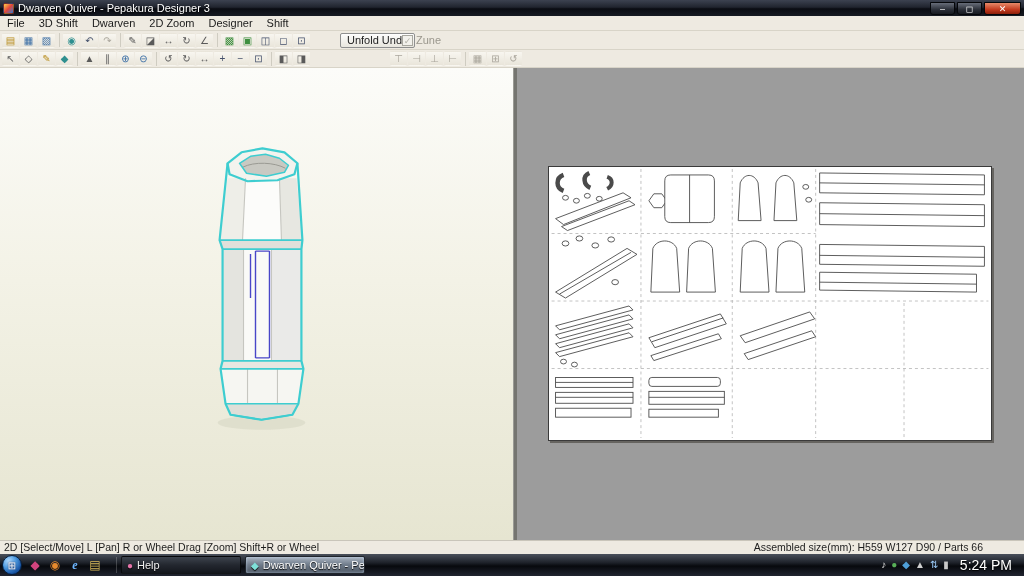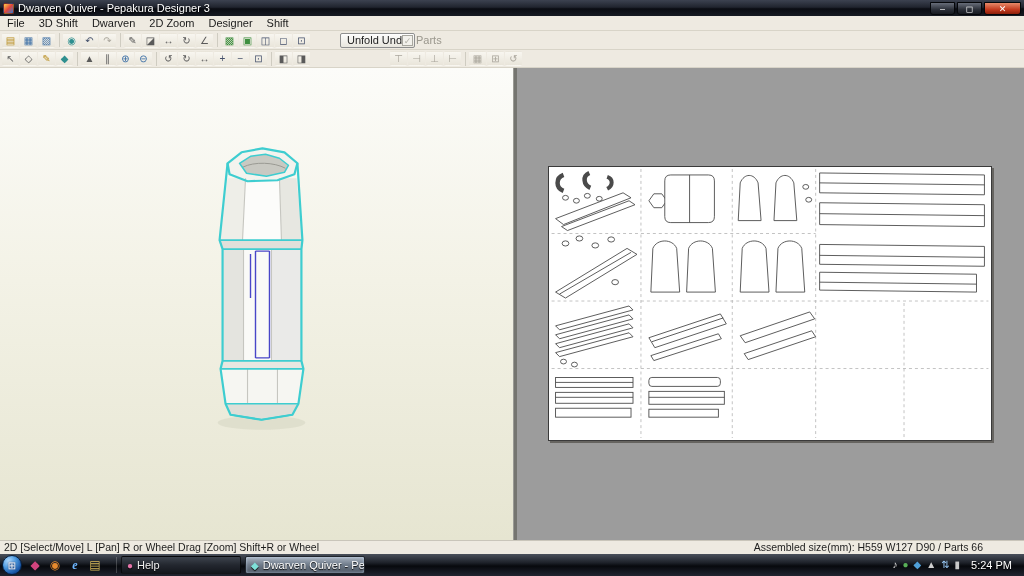--- a/index.html
+++ b/index.html
@@ -72,21 +72,21 @@
   .tsep { width:1px; height:16px; background:#ffffff33; margin:0 4px; }
   .taskbtn { height:18px; width:120px; margin-right:4px; border-radius:2px; display:flex; align-items:center;
     padding:0 5px; gap:4px; font-size:11px; color:#eee; border:1px solid #000000aa;
     background:linear-gradient(180deg,#3d434d,#23272f 50%,#14171d); text-shadow:0 1px 1px #000;
     white-space:nowrap; overflow:hidden; }
   .taskbtn.active { background:linear-gradient(180deg,#aab4c1,#6e7a89 50%,#4e5864); border-color:#20252c;
     box-shadow:0 0 3px #cfe4ffaa inset; color:#fff; }
   .tb-ico { font-size:10px; }
   .tray { margin-left:auto; display:flex; align-items:center; gap:5px; padding-right:4px; }
   .tray-i { font-size:10px; line-height:20px; }
-  .clock { color:#fff; font-size:11px; padding:0 8px 0 6px; text-shadow:0 1px 1px #000; }
+  .clock { color:#fff; font-size:14px; padding:0 8px 0 6px; text-shadow:0 1px 1px #000; }
 </style>
 </head>
 <body>
 
 <div class="screen">
 
   <div class="titlebar">
     <div class="app-icon"></div>
     <span class="title-text">Dwarven Quiver - Pepakura Designer 3</span>
     <div class="winbtns">
@@ -121,21 +121,21 @@
     <span class="tbi s">∠</span>
     <span class="sep"></span>
     <span class="tbi gr">▩</span>
     <span class="tbi gr">▣</span>
     <span class="tbi n">◫</span>
     <span class="tbi n">◻</span>
     <span class="tbi n">⊡</span>
     <button class="unfold-undo">Unfold Undo</button>
     <div class="auto-wrap">
       <span class="auto-box">✓</span>
-      <span class="auto-label">Parts</span>
+      <span class="auto-label">Zune</span>
     </div>
   </div>
 
   <div class="tb tb2">
     <span class="tbi s">↖</span>
     <span class="tbi s">◇</span>
     <span class="tbi y">✎</span>
     <span class="tbi t">◆</span>
     <span class="sep"></span>
     <span class="tbi s">▲</span>

